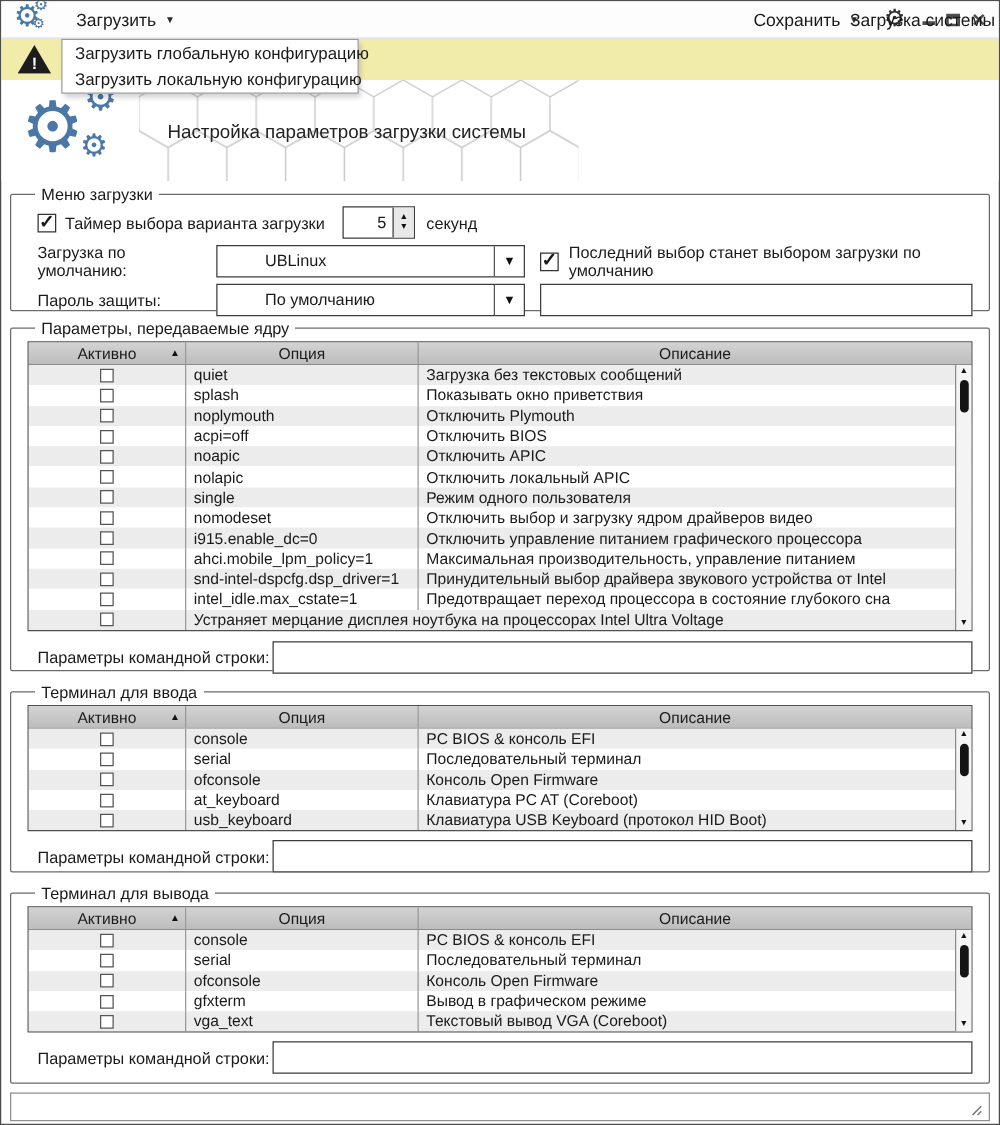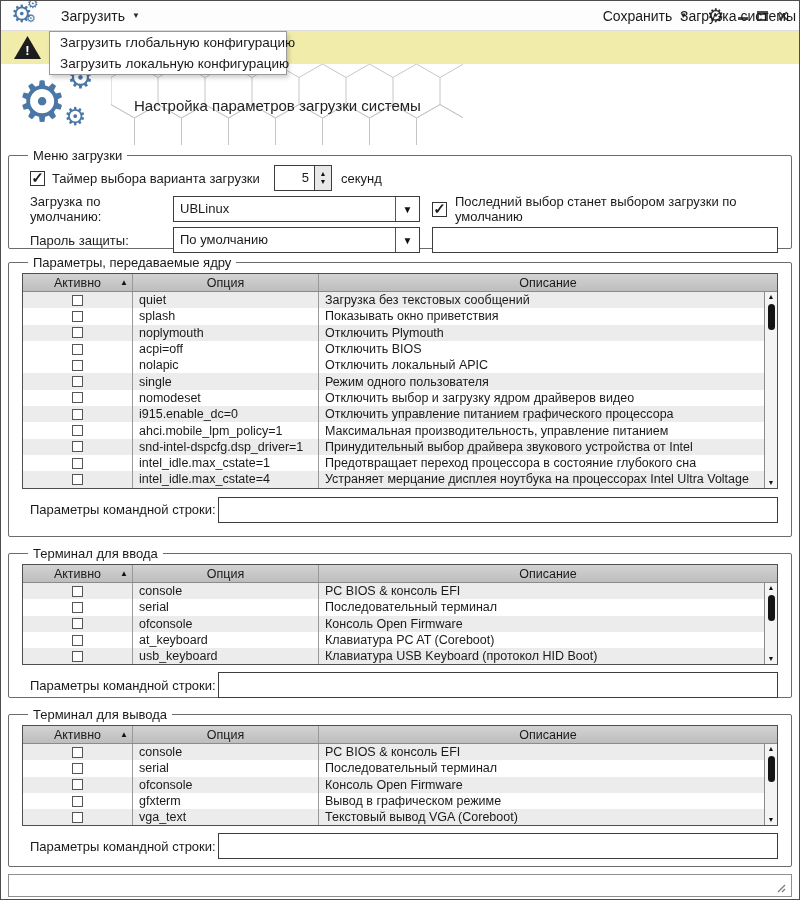--- a/index.html
+++ b/index.html
@@ -69,33 +69,33 @@
   .lbl-timer { width:222px; margin-left:7px; }
   .lbl-col { width:143px; flex:0 0 auto; }
 
   .spinner { display:flex; width:58px; height:26px; border:1px solid #3d3d3d; background:#fff; }
   .spin-val { flex:1; text-align:right; padding-right:5px; line-height:24px; font-size:13px; }
   .spin-btns { width:17px; border-left:1px solid #3d3d3d; background:#e8e8e8;
                display:flex; flex-direction:column; align-items:center; justify-content:center; }
   .spin-btns span { font-size:7px; line-height:8px; color:#111; }
   .unit { margin-left:9px; }
 
-  .combo { display:flex; width:247px; height:26px; border:1px solid #3d3d3d; background:#fff; flex:0 0 auto; }
+  .combo { display:flex; width:247px; height:26px; border:1px solid #3d3d3d; background:#fff; flex:0 0 auto;padding-left:32px; }
   .combo-val { flex:1; padding-left:6px; line-height:24px; font-size:13px; white-space:nowrap; overflow:hidden; }
   .combo-arrow { width:24px; border-left:1px solid #555; display:flex; align-items:center;
                  justify-content:center; font-size:10px; color:#111; }
   .after-combo { display:flex; align-items:center; gap:8px; margin-left:12px; flex:1; }
   .txtinput { flex:1; height:26px; border:1px solid #3d3d3d; background:#fff; font:13px "Liberation Sans",sans-serif; padding:0 5px; }
 
   
   .tbl { position:relative; border:1px solid #4f4f4f; margin-top:2px; background:#fff; }
   .thead { display:flex; height:18px; background:linear-gradient(#d3d3d3,#bdbdbd);
            border-bottom:1px solid #8b8b8b; font-size:12.5px; }
   .th { display:flex; align-items:center;justify-content:center; }
-  .c-active { width:110px; flex:0 0 auto; border-right:1px solid #999; justify-content:center; position:relative; }
+  .c-active { width:126px; flex:0 0 auto; border-right:1px solid #999; justify-content:center; position:relative; }
   .c-option { width:186px; flex:0 0 auto; border-right:1px solid #999; padding:0 6px; }
   .c-desc  { flex:1; padding:0 6px; overflow:hidden; }
   .sort { position:absolute; right:4px; font-size:8px; line-height:1; color:#111; }
   .trow { display:flex; align-items:flex-end; height:16.3px; font-size:12.5px; background:#fff; }
   .trow.alt { background:#ececec; }
   .td { height:100%; display:flex; align-items:center; }
   .td.c-active { justify-content:center; }
   .td.c-desc { white-space:nowrap; padding-right:18px; }
   .rows16 > .trow .td.c-option, .rows16 > .trow .td.c-desc { overflow:hidden; white-space:nowrap; }
 
@@ -252,20 +252,27 @@
     <div class="td c-option">noplymouth</div>
     <div class="td c-desc">Отключить Plymouth</div>
   </div>
           <div class="trow">
     <div class="td c-active">
       <span class="cb cb-small"></span>
     </div>
     <div class="td c-option">acpi=off</div>
     <div class="td c-desc">Отключить BIOS</div>
   </div>
+          <div class="trow alt">
+    <div class="td c-active">
+      <span class="cb cb-small"></span>
+    </div>
+    <div class="td c-option">noapic</div>
+    <div class="td c-desc">Отключить APIC</div>
+  </div>
           <div class="trow">
     <div class="td c-active">
       <span class="cb cb-small"></span>
     </div>
     <div class="td c-option">nolapic</div>
     <div class="td c-desc">Отключить локальный APIC</div>
   </div>
           <div class="trow alt">
     <div class="td c-active">
       <span class="cb cb-small"></span>
@@ -305,21 +312,20 @@
     <div class="td c-active">
       <span class="cb cb-small"></span>
     </div>
     <div class="td c-option">intel_idle.max_cstate=1</div>
     <div class="td c-desc">Предотвращает переход процессора в состояние глубокого сна</div>
   </div>
           <div class="trow alt">
     <div class="td c-active">
       <span class="cb cb-small"></span>
     </div>
-    <div class="td c-option">intel_idle.max_cstate=4</div>
     <div class="td c-desc">Устраняет мерцание дисплея ноутбука на процессорах Intel Ultra Voltage</div>
   </div>
         </div>
       <div class="vscroll">
         <span class="sarrow">▲</span>
         <span class="sthumb"></span>
         <span class="sspace"></span>
         <span class="sarrow">▼</span>
       </div>
     </div>

